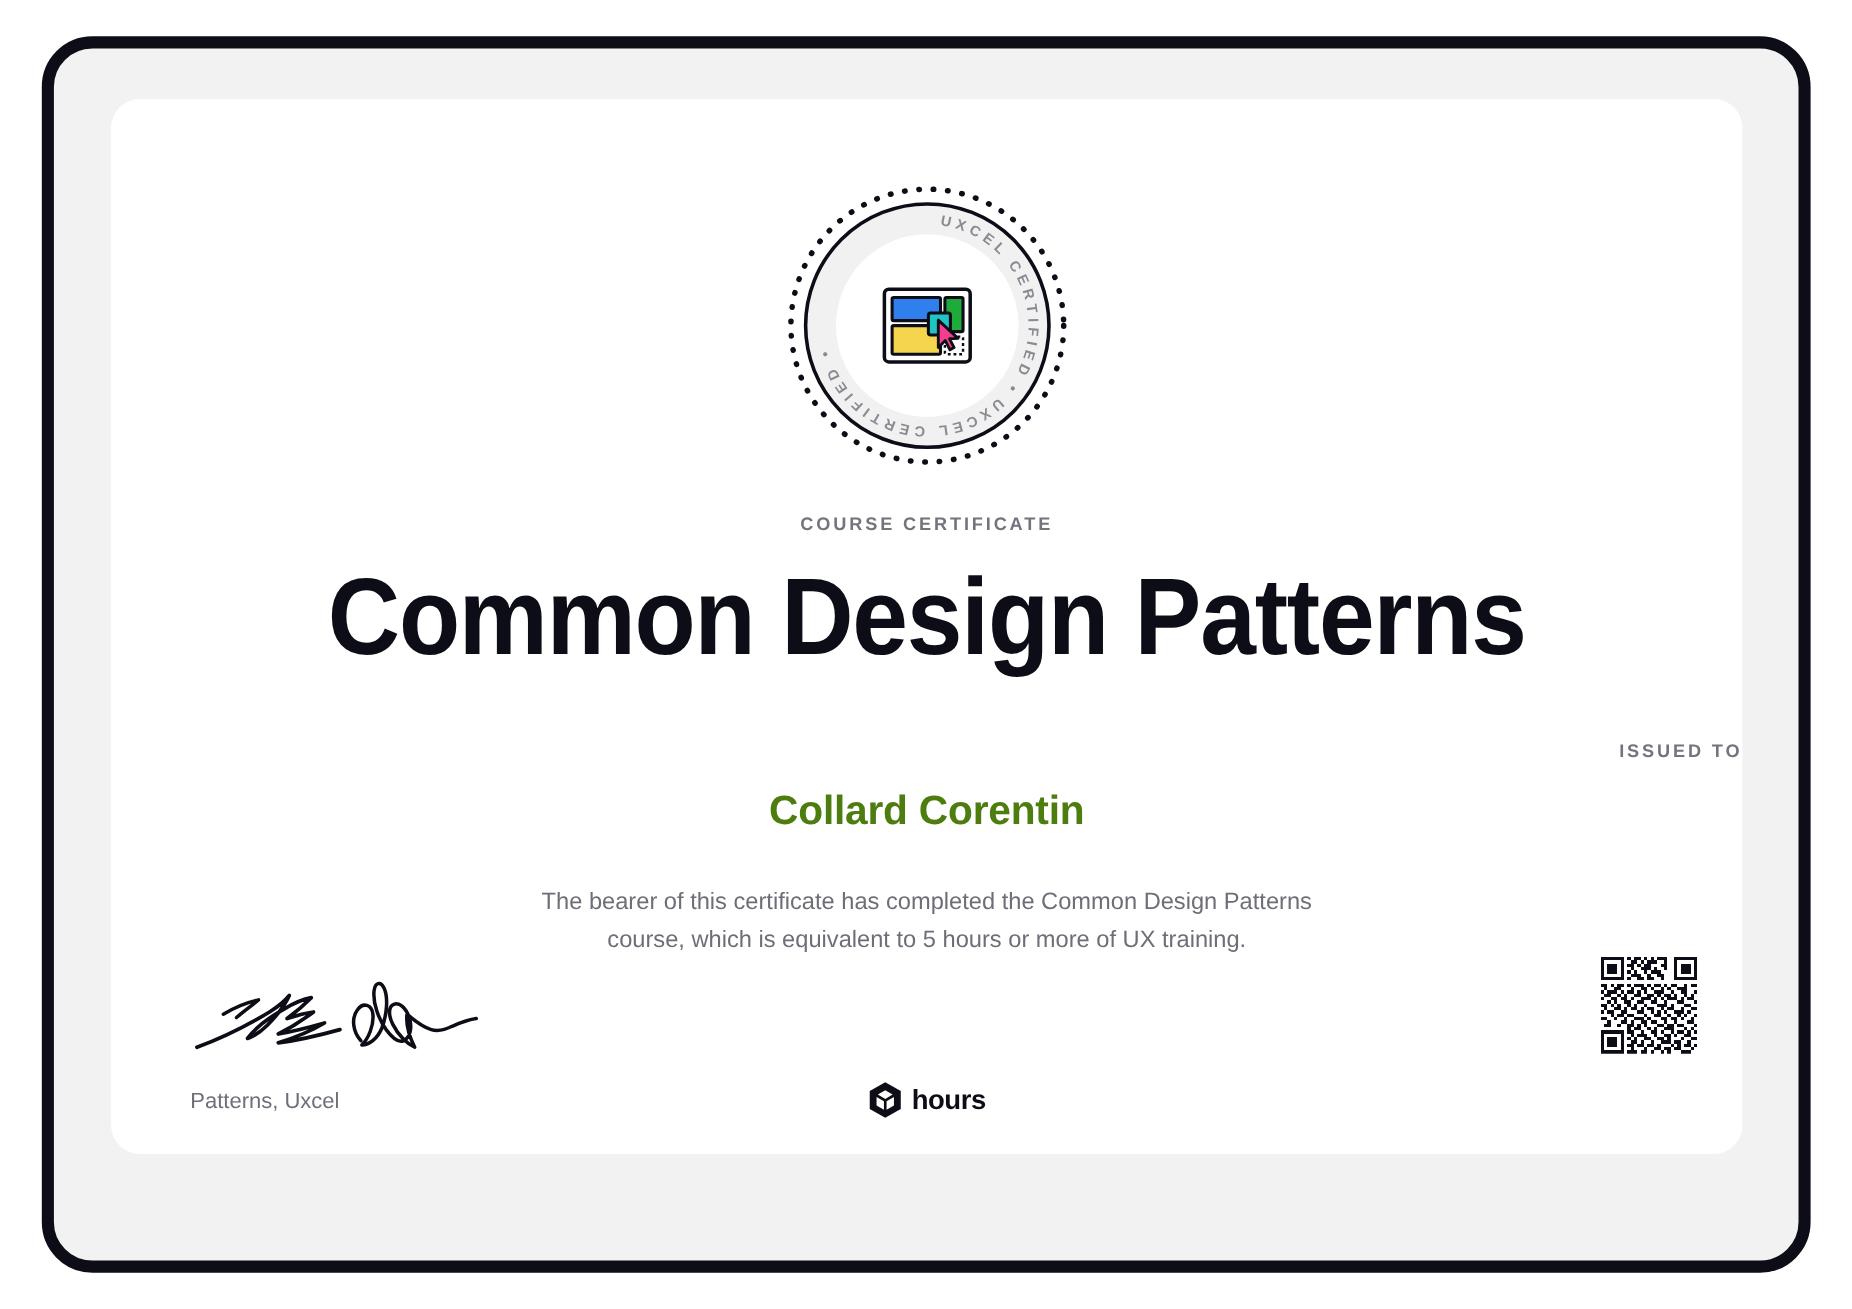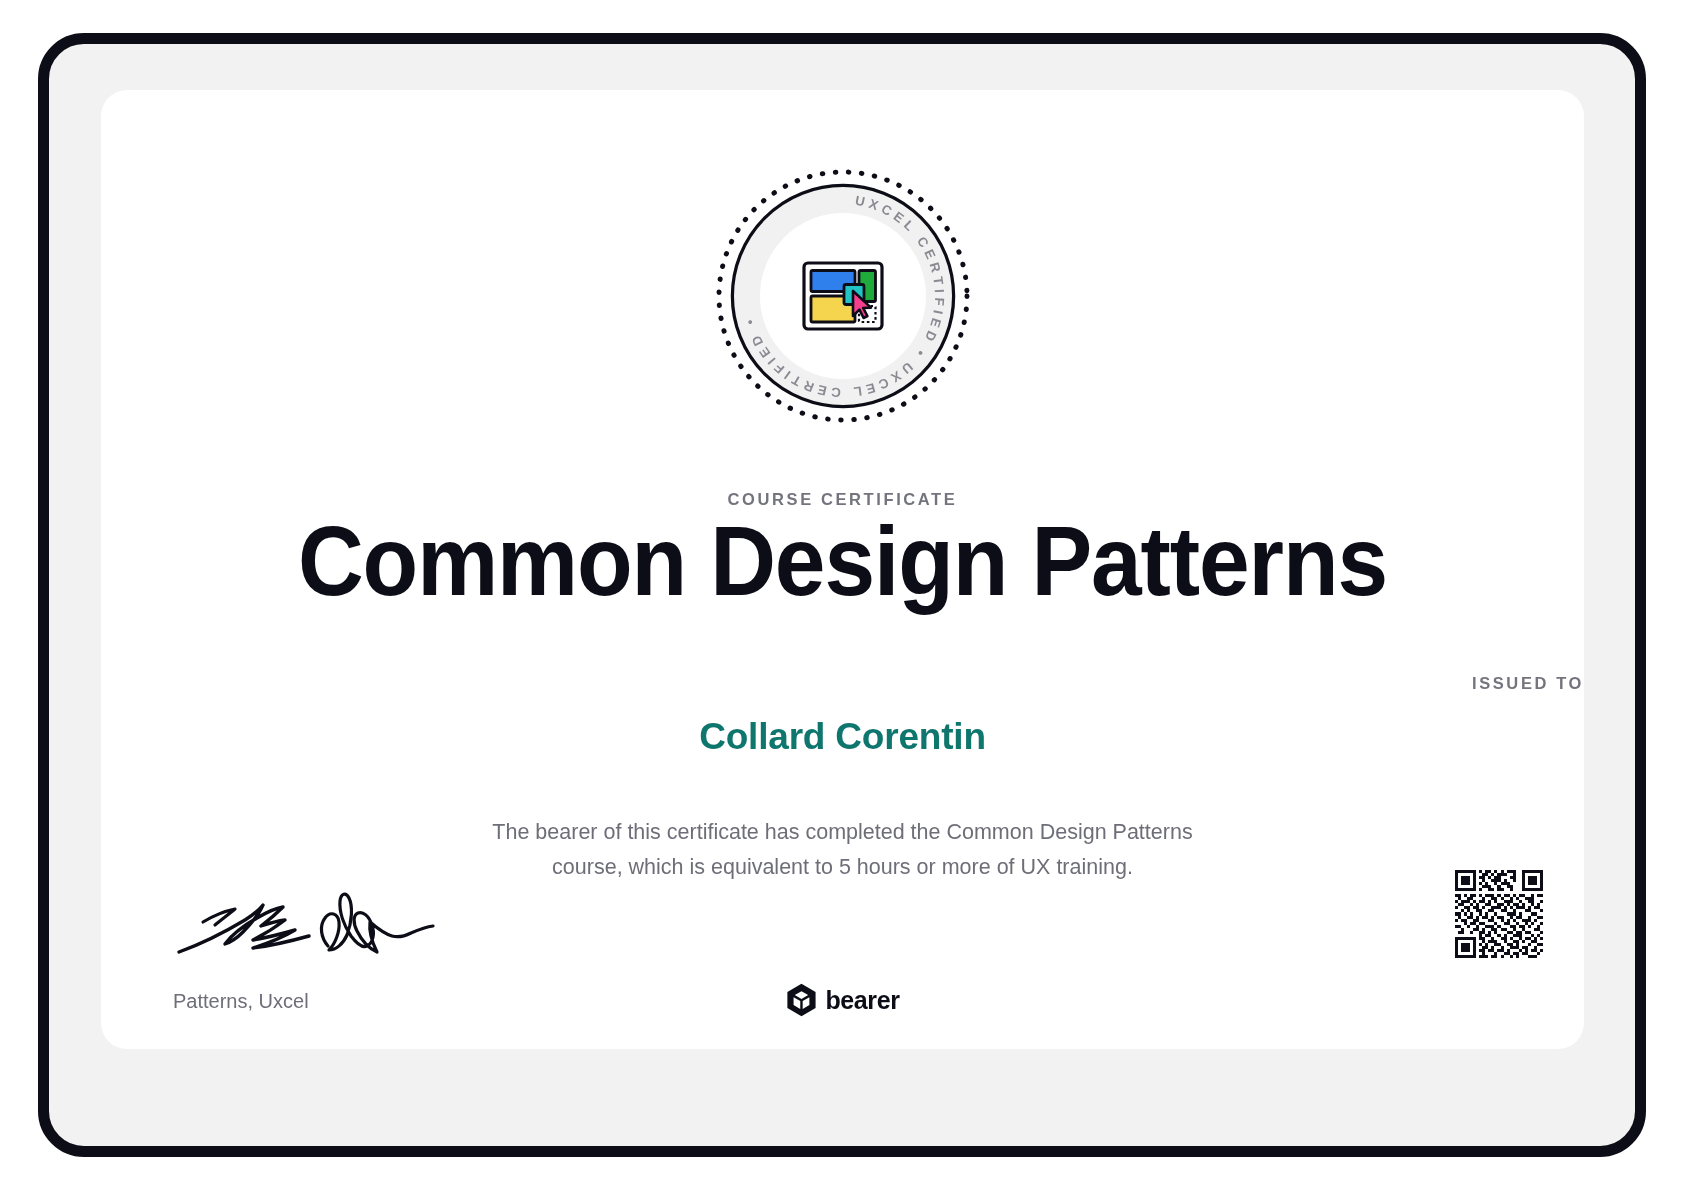--- a/index.html
+++ b/index.html
@@ -39,21 +39,20 @@
 
   
   .eyebrow {
     position: absolute;
     left: 0; right: 0; top: 378px;
     text-align: center;
     font-size: 16.5px;
     font-weight: 700;
     letter-spacing: 2.6px;
     color: #74747e;
-    margin-top: 22px;
   }
   .title {
     position: absolute;
     left: 0; right: 0; top: 418px;
     text-align: center;
     font-size: 99px;
     line-height: 1.08;
     font-weight: 700;
     letter-spacing: -1.2px;
     color: #0d0d17;
@@ -69,32 +68,31 @@
     letter-spacing: 2.6px;
     color: #74747e;
   }
   .recipient {
     position: absolute;
     left: 0; right: 0; top: 626px;
     text-align: center;
     font-size: 37px;
     font-weight: 700;
     letter-spacing: -0.2px;
-    color: #0f766e;
+    color: #4d7c0f;
   }
   .description {
     position: absolute;
     left: 50%; top: 712px;
     transform: translateX(-50%);
     width: 760px;
     text-align: center;
     font-size: 21.5px;
     line-height: 1.62;
     color: #6e6e78;
-    margin-top: 13px;
   }
 
   
   .sig-block {
     position: absolute;
     left: 72px; top: 790px;
     width: 300px; height: 90px;
   }
   .sig-svg { display: block; width: 300px; height: 90px; }
 
@@ -203,21 +201,21 @@
 
     <div class="founders">Patterns, Uxcel</div>
 
     <div class="brand">
       <svg class="brand-mark" viewBox="0 0 31 34">
         <path d="M15.5,0.8 L29.6,8.9 L29.6,25.1 L15.5,33.2 L1.4,25.1 L1.4,8.9 Z" fill="#0d0d17"></path>
         <path d="M15.5,8.2 L22.2,12.1 L15.5,16 L8.8,12.1 Z" fill="#ffffff"></path>
         <path d="M7.6,14.2 L14.3,18.1 L14.3,25.9 L7.6,22 Z" fill="#ffffff"></path>
         <path d="M23.4,14.2 L23.4,22 L16.7,25.9 L16.7,18.1 Z" fill="#ffffff"></path>
       </svg>
-      <span class="brand-word">bearer</span>
+      <span class="brand-word">hours</span>
     </div>
 
 
     <div class="qr">
       <svg viewBox="0 0 29 29" shape-rendering="crispEdges">
         <rect width="29" height="29" fill="#ffffff"></rect>
         <g fill="#0d0d17">
           <path d="M0,0h7v7h-7z M1,1v5h5v-5z"></path>
             <rect x="2" y="2" width="3" height="3"></rect>
           <path d="M22,0h7v7h-7z M23,1v5h5v-5z"></path>

